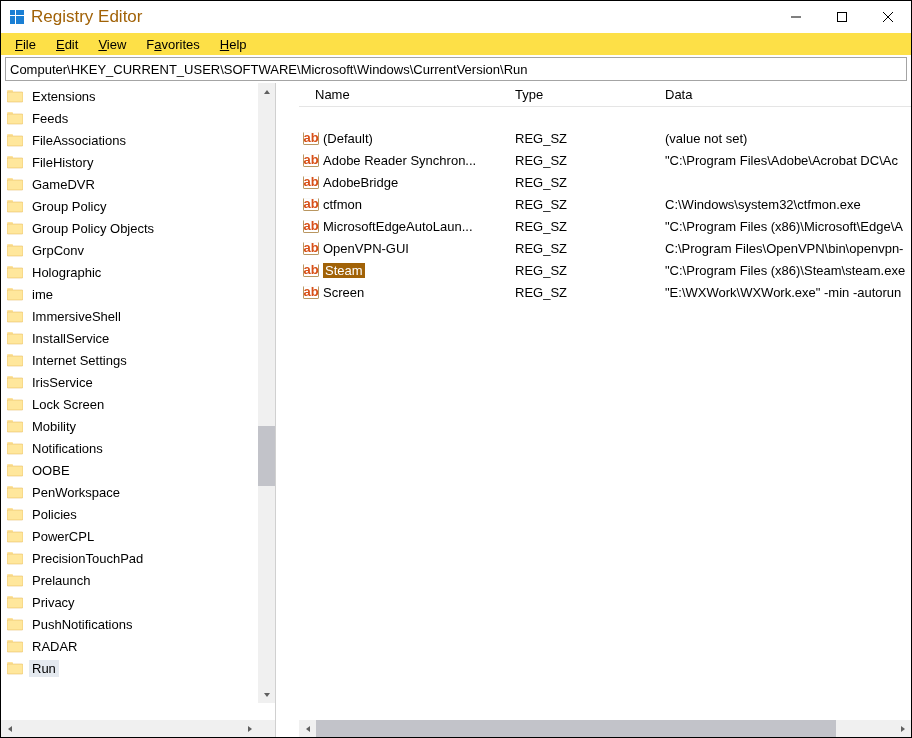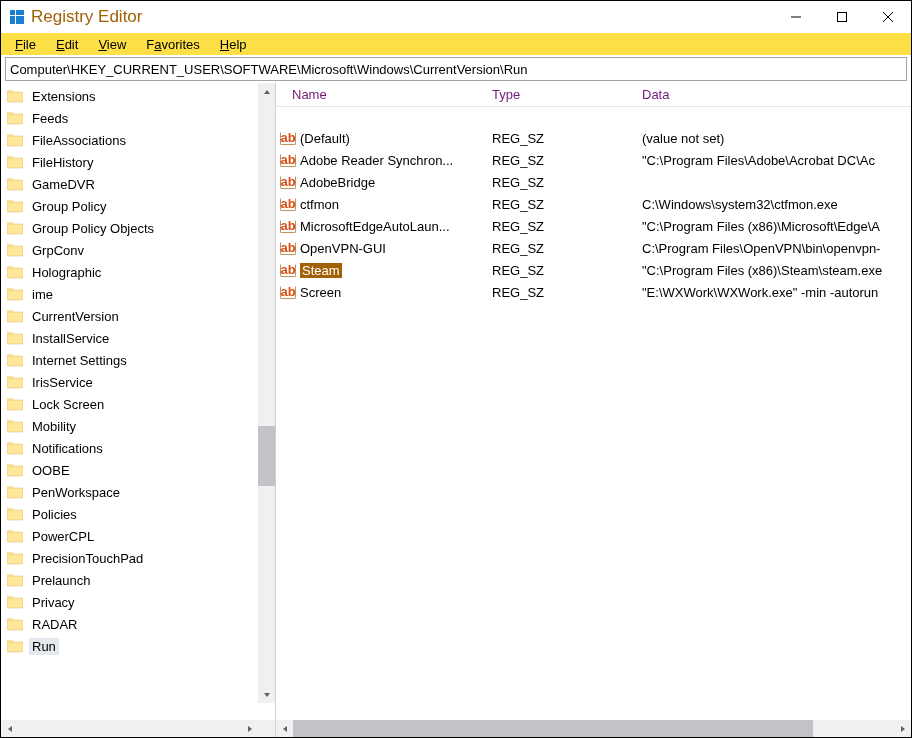--- a/index.html
+++ b/index.html
@@ -11,21 +11,21 @@
 .titlebar .winbtns { display: flex; }
 .titlebar .winbtn { width: 46px; height: 32px; display: flex; align-items: center; justify-content: center; }
 .titlebar .winbtn svg { width: 10px; height: 10px; stroke: #000; stroke-width: 1; fill: none; }
 
 .menubar { height: 22px; display: flex; align-items: center; padding: 0 6px; gap: 4px; background: #fde047; }
 .menubar .menuitem { padding: 2px 8px; cursor: default; }
 .menubar .underline { text-decoration: underline; }
 
 .addressbar { height: 24px; border: 1px solid #a4a4a4; margin: 2px 4px; display: flex; align-items: center; padding: 0 4px; font-size: 13px; background: #fff; }
 
-.content { display: flex; height: calc(738px - 32px - 22px - 28px - 2px); }
+.content { display: flex; height: calc(738px - 32px - 22px - 28px - 2px); gap: 23px; }
 
 .tree-pane { width: 275px; border-right: 1px solid #d0d0d0; position: relative; display: flex; flex-direction: column; }
 .tree-scroll { flex: 1; overflow: hidden; position: relative; }
 .tree-items { padding-top: 2px; }
 .tree-item { display: flex; align-items: center; height: 22px; padding-left: 6px; cursor: default; }
 .tree-item.selected .label { background: #e4e9ef; }
 .folder-svg { width: 16px; height: 14px; margin-right: 6px; flex-shrink: 0; }
 .folder-svg rect.tab { fill: #fee49d; }
 .folder-svg rect.body { fill: #ffe79c; stroke: #e0b050; stroke-width: 0.5; }
 .tree-item .label { padding: 1px 3px; white-space: nowrap; }
@@ -36,21 +36,21 @@
 .tree-vscroll .vthumb { position: absolute; left: 0; right: 0; top: 343px; height: 60px; background: #c2c3c9; }
 .tree-vscroll .vbtn.bottom { position: absolute; bottom: 0; left: 0; right: 0; }
 
 .hscroll { height: 17px; background: #f0f0f0; display: flex; position: relative; }
 .hscroll .hbtn { width: 17px; display: flex; align-items: center; justify-content: center; }
 .hscroll .hbtn svg { width: 8px; height: 8px; fill: #606060; }
 .hscroll .corner { width: 17px; height: 17px; background: #f0f0f0; position: absolute; right: 0; }
 
 .list-pane { flex: 1; display: flex; flex-direction: column; position: relative; overflow: hidden; }
 .list-header { display: flex; height: 24px; background: #fff; border-bottom: 1px solid #e5e5e5; }
-.list-header .col { padding: 4px 16px; border-right: 1px solid transparent; color: #701a75; font-size: 13px; }
+.list-header .col { padding: 4px 16px; border-right: 1px solid transparent; color: #000000; font-size: 13px; }
 .col-name { width: 200px; }
 .col-type { width: 150px; }
 .col-data { flex: 1; }
 
 .list-body { flex: 1; overflow: hidden; margin-top: 20px; }
 .list-row { display: flex; align-items: center; height: 22px; padding-left: 4px; cursor: default; }
 .value-icon { width: 16px; height: 16px; margin-right: 4px; flex-shrink: 0; }
 .list-row .c-name { width: 192px; white-space: nowrap; overflow: hidden; text-overflow: ellipsis; padding-right: 4px; }
 .list-row .c-type { width: 150px; }
 .list-row .c-data { flex: 1; white-space: nowrap; overflow: hidden; }
@@ -177,21 +177,21 @@
               <rect class="tab" x="0" y="1" width="6" height="3" rx="1"></rect>
               <rect class="body" x="0" y="3" width="16" height="10" rx="1"></rect>
             </svg>
             <span class="label">ime</span>
           </div>
           <div class="tree-item">
             <svg class="folder-svg" viewBox="0 0 16 14">
               <rect class="tab" x="0" y="1" width="6" height="3" rx="1"></rect>
               <rect class="body" x="0" y="3" width="16" height="10" rx="1"></rect>
             </svg>
-            <span class="label">CurrentVersion</span>
+            <span class="label">ImmersiveShell</span>
           </div>
           <div class="tree-item">
             <svg class="folder-svg" viewBox="0 0 16 14">
               <rect class="tab" x="0" y="1" width="6" height="3" rx="1"></rect>
               <rect class="body" x="0" y="3" width="16" height="10" rx="1"></rect>
             </svg>
             <span class="label">InstallService</span>
           </div>
           <div class="tree-item">
             <svg class="folder-svg" viewBox="0 0 16 14">
@@ -269,20 +269,27 @@
               <rect class="body" x="0" y="3" width="16" height="10" rx="1"></rect>
             </svg>
             <span class="label">Prelaunch</span>
           </div>
           <div class="tree-item">
             <svg class="folder-svg" viewBox="0 0 16 14">
               <rect class="tab" x="0" y="1" width="6" height="3" rx="1"></rect>
               <rect class="body" x="0" y="3" width="16" height="10" rx="1"></rect>
             </svg>
             <span class="label">Privacy</span>
+          </div>
+          <div class="tree-item">
+            <svg class="folder-svg" viewBox="0 0 16 14">
+              <rect class="tab" x="0" y="1" width="6" height="3" rx="1"></rect>
+              <rect class="body" x="0" y="3" width="16" height="10" rx="1"></rect>
+            </svg>
+            <span class="label">PushNotifications</span>
           </div>
           <div class="tree-item">
             <svg class="folder-svg" viewBox="0 0 16 14">
               <rect class="tab" x="0" y="1" width="6" height="3" rx="1"></rect>
               <rect class="body" x="0" y="3" width="16" height="10" rx="1"></rect>
             </svg>
             <span class="label">RADAR</span>
           </div>
           <div class="tree-item selected">
             <svg class="folder-svg" viewBox="0 0 16 14">

